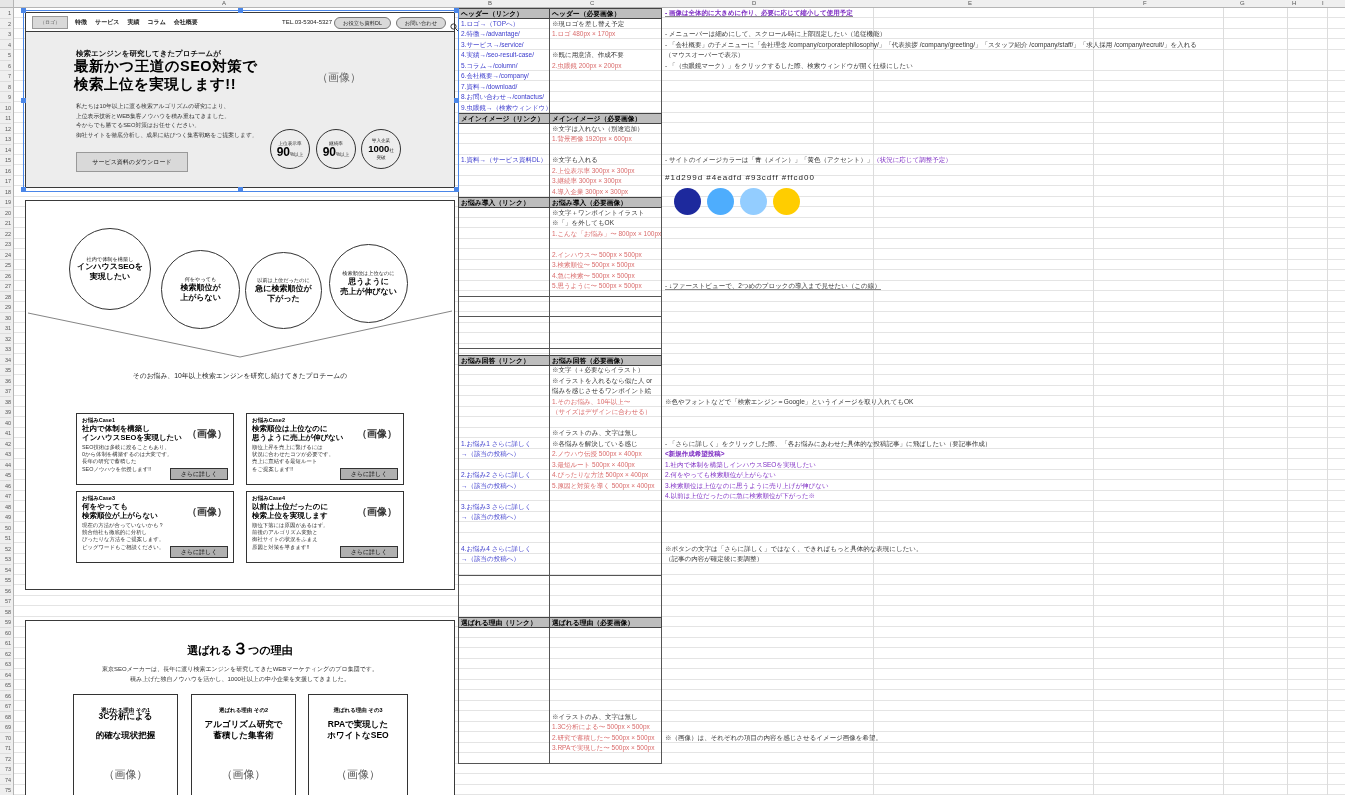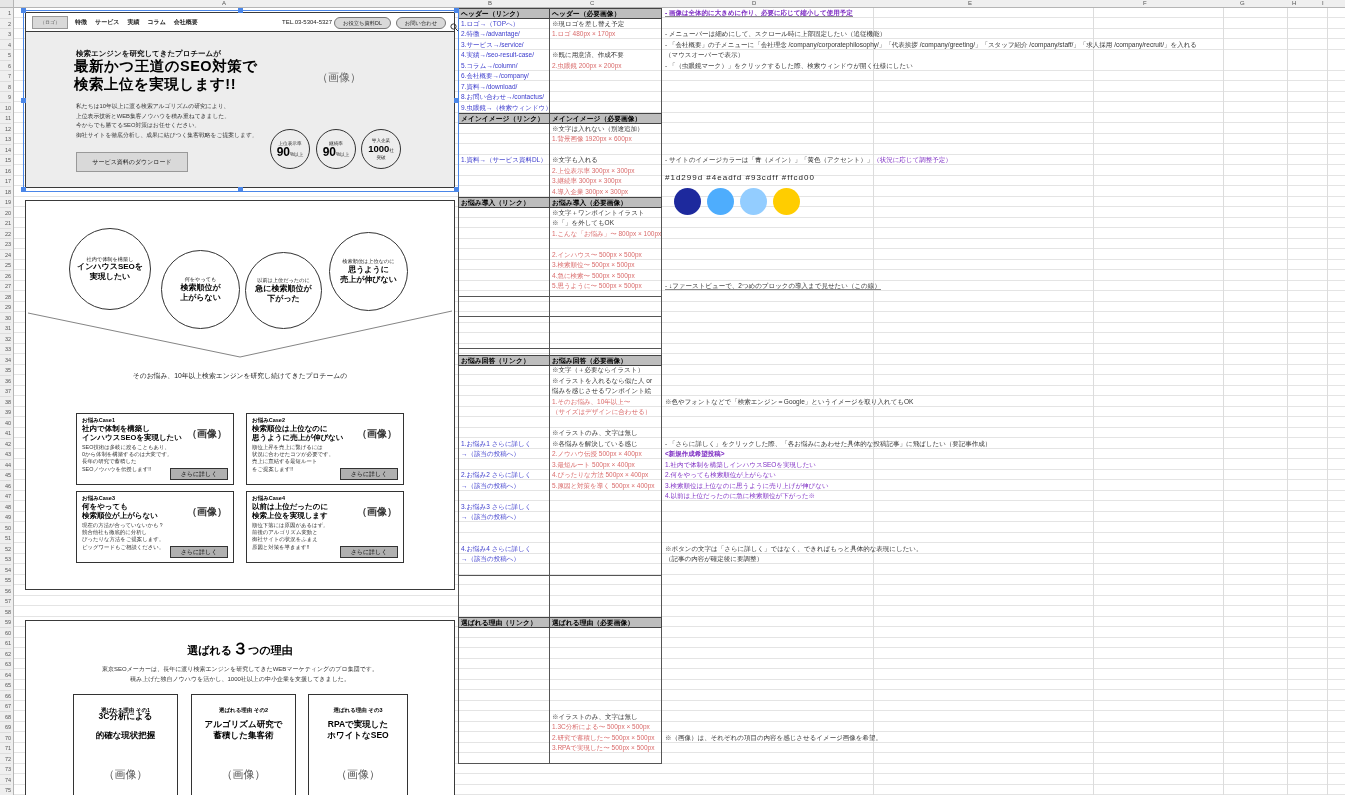--- a/index.html
+++ b/index.html
@@ -364,21 +364,21 @@
     <div class="pcirc" style="left:135px;top:49px;width:79px;height:79px">
       <div class="pl0">何をやっても</div>
       <div class="plb">検索順位が</div>
       <div class="plb">上がらない</div>
     </div>
     <div class="pcirc" style="left:219px;top:51px;width:77px;height:77px">
       <div class="pl0">以前は上位だったのに</div>
       <div class="plb">急に検索順位が</div>
       <div class="plb">下がった</div>
     </div>
-    <div class="pcirc" style="left:303px;top:31px;width:79px;height:79px">
+    <div class="pcirc" style="left:303px;top:43px;width:79px;height:79px">
       <div class="pl0">検索順位は上位なのに</div>
       <div class="plb">思うように</div>
       <div class="plb">売上が伸びない</div>
     </div>
     <svg class="vshape" width="430" height="52">
       <polyline points="2,4 214,48 426,2" fill="none" stroke="#666" stroke-width="0.8"></polyline>
     </svg>
     <div class="ctr plead">そのお悩み、10年以上検索エンジンを研究し続けてきたプロチームの</div>
 
     <div class="case" style="left:50px;top:212px">

